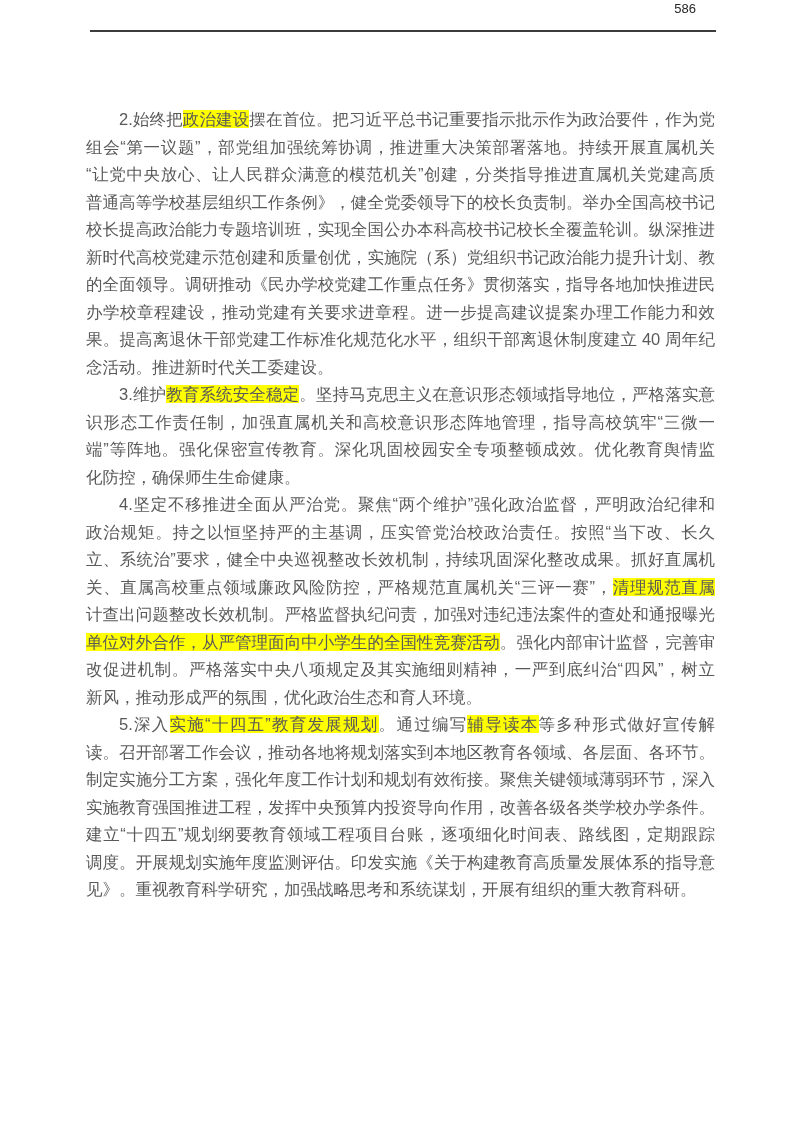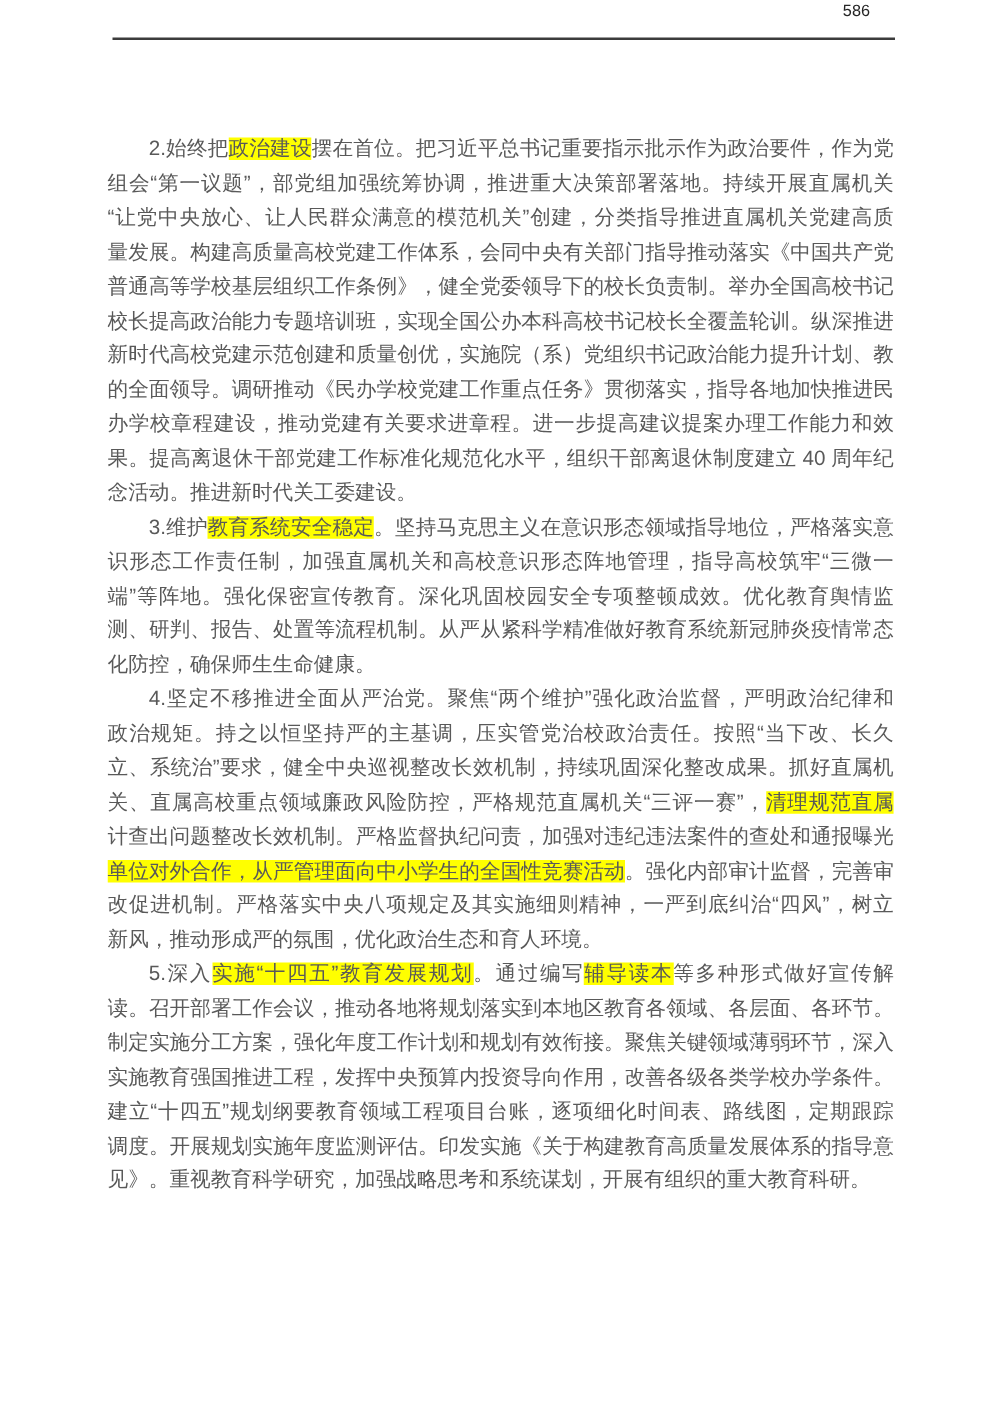--- a/index.html
+++ b/index.html
@@ -42,34 +42,32 @@
 <body>
 
 <div class="page">
   <div class="page-number">586</div>
   <div class="rule"></div>
   <div class="doc">
       <div class="paragraph">
         <div class="line first"><span>2.始终把</span><span class="hl">政治建设</span><span>摆在首位。把习近平总书记重要指示批示作为政治要件，作为党</span></div>
         <div class="line"><span>组会“第一议题”，部党组加强统筹协调，推进重大决策部署落地。持续开展直属机关</span></div>
         <div class="line"><span>“让党中央放心、让人民群众满意的模范机关”创建，分类指导推进直属机关党建高质</span></div>
-        <div class="line"><span>量发展。构建高质量高校党建工作体系，会同中央有关部门指导推动落实《中国共产党</span></div>
         <div class="line"><span>普通高等学校基层组织工作条例》，健全党委领导下的校长负责制。举办全国高校书记</span></div>
         <div class="line"><span>校长提高政治能力专题培训班，实现全国公办本科高校书记校长全覆盖轮训。纵深推进</span></div>
         <div class="line"><span>新时代高校党建示范创建和质量创优，实施院（系）党组织书记政治能力提升计划、教</span></div>
         <div class="line"><span>的全面领导。调研推动《民办学校党建工作重点任务》贯彻落实，指导各地加快推进民</span></div>
         <div class="line"><span>办学校章程建设，推动党建有关要求进章程。进一步提高建议提案办理工作能力和效</span></div>
         <div class="line"><span>果。提高离退休干部党建工作标准化规范化水平，组织干部离退休制度建立 40 周年纪</span></div>
         <div class="line plast"><span>念活动。推进新时代关工委建设。</span></div>
       </div>
       <div class="paragraph">
         <div class="line first"><span>3.维护</span><span class="hl">教育系统安全稳定</span><span>。坚持马克思主义在意识形态领域指导地位，严格落实意</span></div>
         <div class="line"><span>识形态工作责任制，加强直属机关和高校意识形态阵地管理，指导高校筑牢“三微一</span></div>
         <div class="line"><span>端”等阵地。强化保密宣传教育。深化巩固校园安全专项整顿成效。优化教育舆情监</span></div>
-        <div class="line"><span>测、研判、报告、处置等流程机制。从严从紧科学精准做好教育系统新冠肺炎疫情常态</span></div>
         <div class="line plast"><span>化防控，确保师生生命健康。</span></div>
       </div>
       <div class="paragraph">
         <div class="line first"><span>4.坚定不移推进全面从严治党。聚焦“两个维护”强化政治监督，严明政治纪律和</span></div>
         <div class="line"><span>政治规矩。持之以恒坚持严的主基调，压实管党治校政治责任。按照“当下改、长久</span></div>
         <div class="line"><span>立、系统治”要求，健全中央巡视整改长效机制，持续巩固深化整改成果。抓好直属机</span></div>
         <div class="line"><span>关、直属高校重点领域廉政风险防控，严格规范直属机关“三评一赛”，</span><span class="hl">清理规范直属</span></div>
         <div class="line"><span>计查出问题整改长效机制。严格监督执纪问责，加强对违纪违法案件的查处和通报曝光</span></div>
         <div class="line"><span class="hl">单位对外合作，从严管理面向中小学生的全国性竞赛活动</span><span>。强化内部审计监督，完善审</span></div>
         <div class="line"><span>改促进机制。严格落实中央八项规定及其实施细则精神，一严到底纠治“四风”，树立</span></div>

